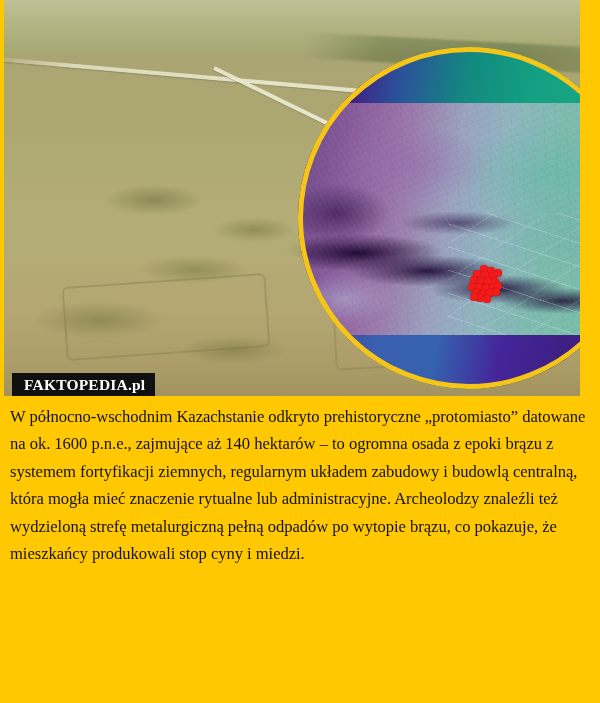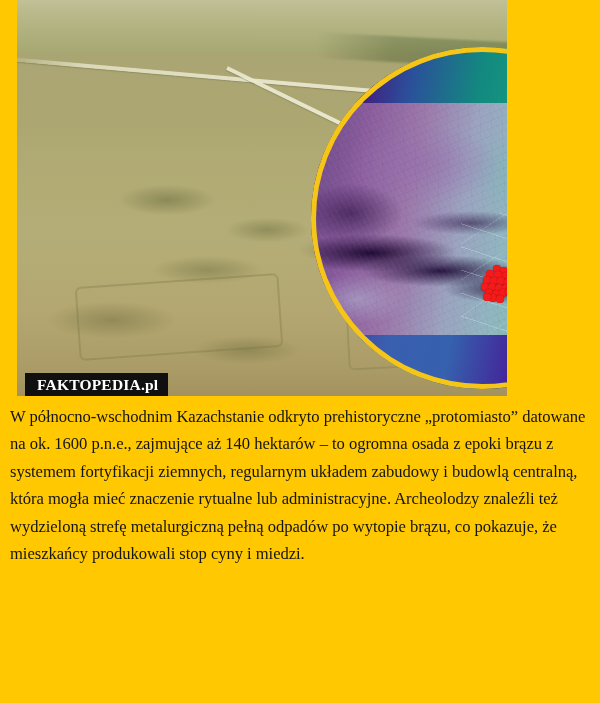--- a/index.html
+++ b/index.html
@@ -18,23 +18,23 @@
     position: relative;
     width: 600px;
     height: 703px;
     overflow: hidden;
     background: #FFC800;
   }
 
   
   .photo-area {
     position: absolute;
-    left: 17px;
+    left: 4px;
     top: 0;
-    width: 490px;
+    width: 576px;
     height: 396px;
     overflow: hidden;
     background: #a99a5f;
   }
 
   
   .steppe {
     position: absolute;
     inset: 0;
     background:

